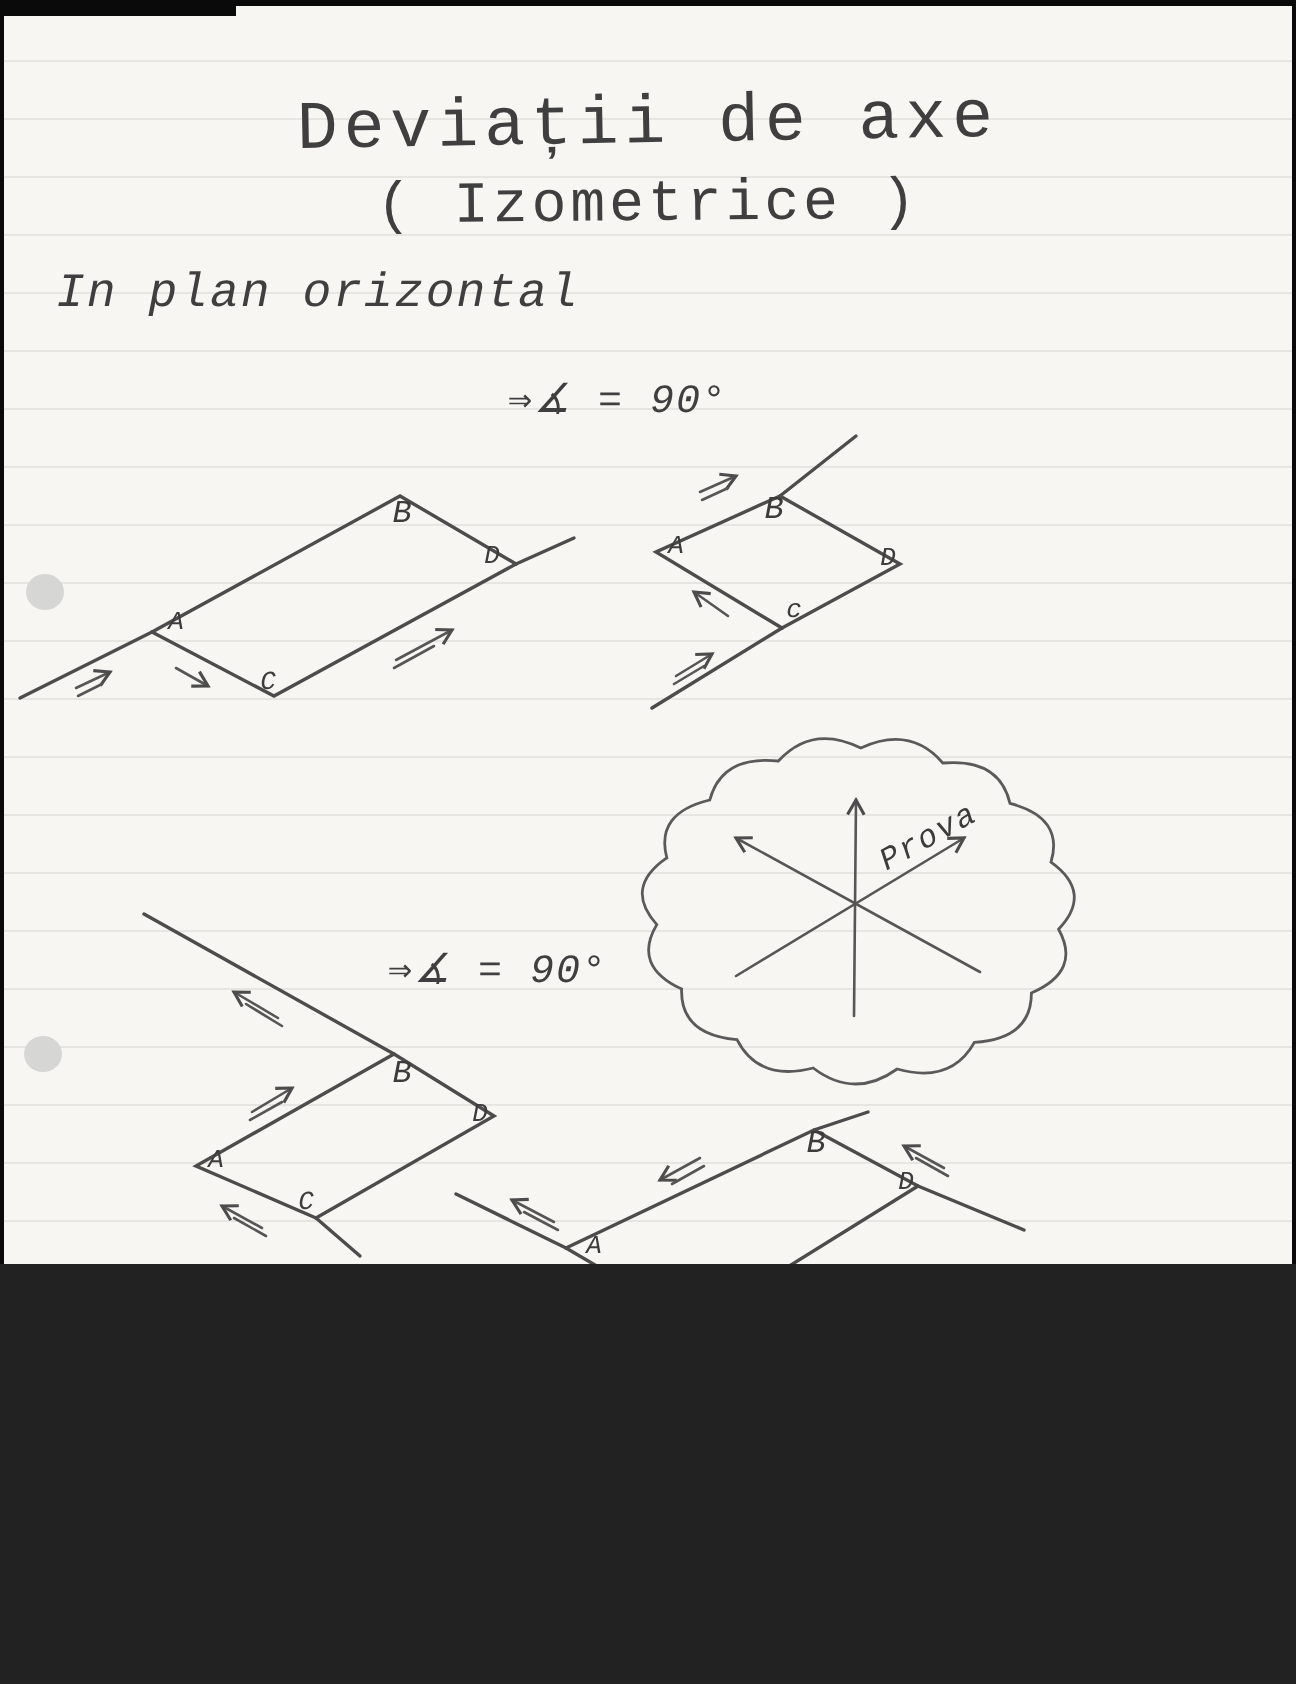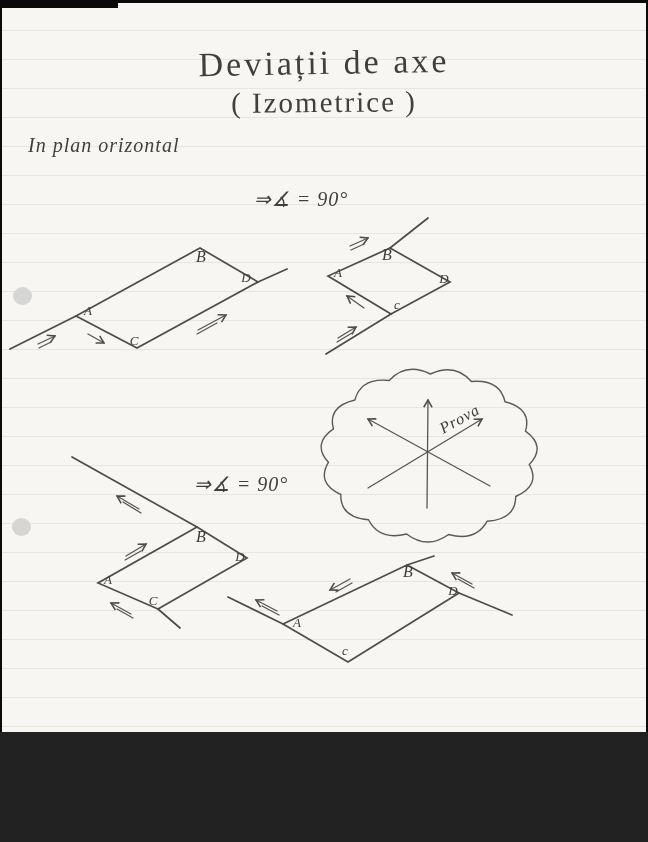--- a/index.html
+++ b/index.html
@@ -1,19 +1,19 @@
 <!DOCTYPE html>
 <html><head>
 <meta charset="utf-8">
 <style>
   html,body{margin:0;padding:0;background:#222;}
   .page{
-    position:relative;width:648px;height:732px;overflow:hidden;
+    position:relative;width:648px;height:632px;overflow:hidden;
     background:#f7f6f2;
-    font-family:Liberation Serif, serif;color:#424242;
+    font-family:Liberation Mono, monospace;color:#424242;
   }
   
   .page::before{
     content:"";position:absolute;inset:0;pointer-events:none;
     background:repeating-linear-gradient(to bottom,
       transparent 0px, transparent 28px,
       rgba(150,145,135,.16) 28px, rgba(150,145,135,.16) 29px);
     background-position:0 2px;
   }
   
@@ -23,21 +23,21 @@
   .b-bottom{left:0;top:833px;width:648px;height:9px;}
   .b-left{left:0;top:0;width:2px;height:842px;}
   .b-right{left:646px;top:0;width:2px;height:842px;}
   .hole{position:absolute;width:19px;height:18px;border-radius:50%;background:#d6d6d4;}
   .hole1{left:13px;top:287px;}
   .hole2{left:12px;top:518px;}
 
   .hw{position:absolute;color:#3f3f3f;white-space:nowrap;}
   .title1{left:0;right:0;top:44px;text-align:center;font-size:34px;letter-spacing:3px;transform:rotate(-1deg);}
   .title2{left:0;right:0;top:86px;text-align:center;font-size:29px;letter-spacing:2px;transform:rotate(-0.5deg);}
-  .h-sec{font-style:italic;font-size:20px;letter-spacing:1px;}
+  .h-sec{font-style:italic;font-size:24px;letter-spacing:1px;}
   .h1{left:28px;top:134px;}
   .h2{left:24px;top:383px;}
   .formula{font-size:20px;font-style:italic;letter-spacing:1px;margin-top:48px;}
   .f1{left:254px;top:139px;}
   .f2{left:194px;top:424px;}
 
   svg.sk{position:absolute;left:0;top:0;}
   .ln{stroke:#4c4c4c;stroke-width:1.7;fill:none;stroke-linecap:round;}
   .ln2{stroke:#565656;stroke-width:1.3;fill:none;stroke-linecap:round;}
   .cloud{stroke:#5a5a5a;stroke-width:1.4;fill:none;}

